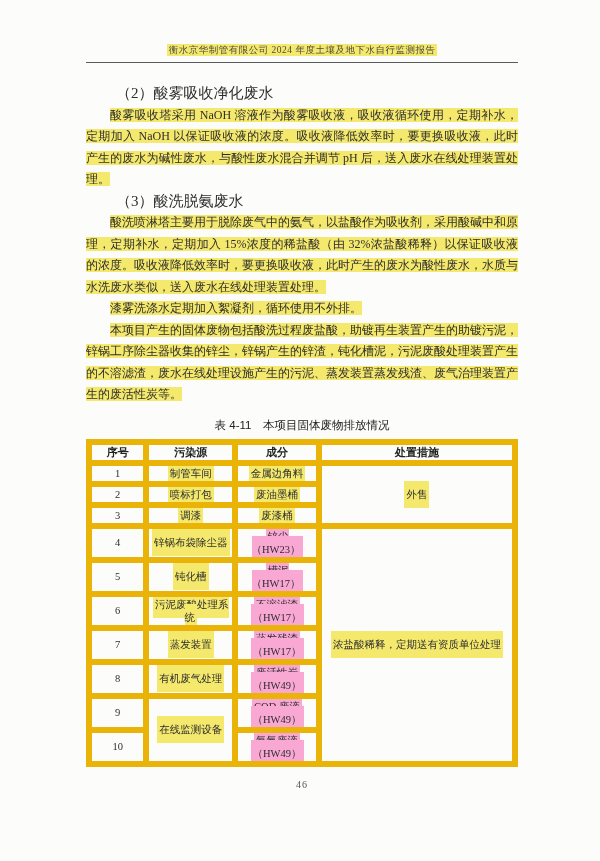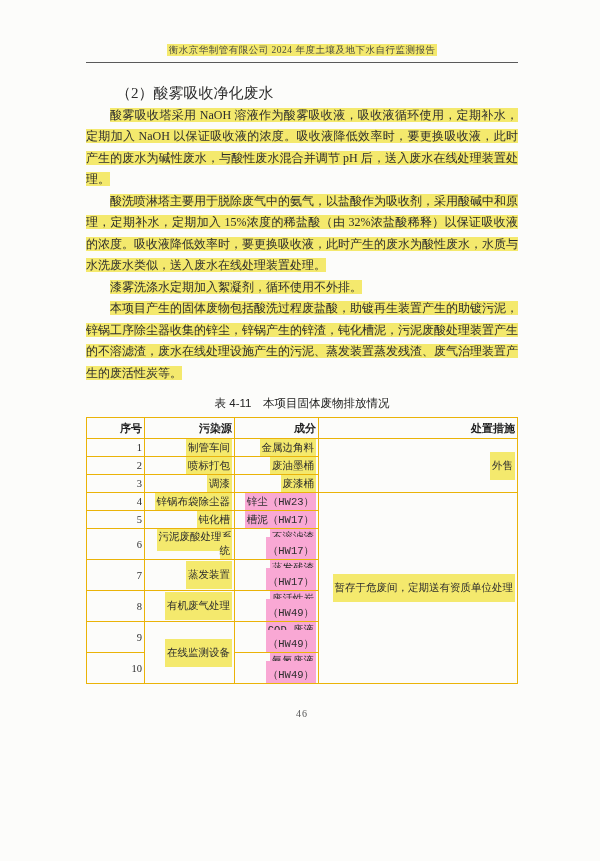--- a/index.html
+++ b/index.html
@@ -39,53 +39,54 @@
   }
   .table-title{
     font-family:"Liberation Sans","DejaVu Sans",sans-serif;
     font-weight:normal;font-size:11.5px;color:#222;
     text-align:center;margin:12px 0 6px;
   }
   table.waste{
     border-collapse:collapse;margin:0 auto;table-layout:fixed;
   }
   table.waste th,table.waste td{
-    border:1px solid #eab308;
-    text-align:right;vertical-align:middle;
+    border:6px solid #eab308;
+    text-align:center;vertical-align:middle;
     font-size:10.5px;line-height:13px;
     padding:1px 2px;box-sizing:border-box;
     overflow:hidden;
   }
   table.waste th{
     font-family:"Liberation Sans","DejaVu Sans",sans-serif;
     font-weight:bold;font-size:11px;height:21px;color:#222;
   }
   tr.single td{height:18px;}
   tr.double td{height:30px;}
-  td .hl-y,td .hl-g{padding:8px 2px;font-family:Liberation Mono, monospace;}
+  td .hl-y,td .hl-g{padding:8px 2px;}
   .disposal-cell{font-size:10.5px;}
   .page-number{
     text-align:center;font-size:10px;color:#555;
-    margin-top:24px;letter-spacing:1px;
+    margin-top:12px;letter-spacing:1px;
   }
 </style>
 </head>
 <body>
 
 <div class="page">
   <div class="content">
 
     <div class="doc-header">
       <span class="hl-y">衡水京华制管有限公司 2024 年度土壤及地下水自行监测报告</span>
       <div class="header-rule"></div>
     </div>
 
     <p class="sub-heading first-sub">（2）酸雾吸收净化废水</p>
     <p class="body-para"><span class="hl-y">酸雾吸收塔采用 NaOH 溶液作为酸雾吸收液，吸收液循环使用，定期补水，定期加入 NaOH 以保证吸收液的浓度。吸收液降低效率时，要更换吸收液，此时产生的废水为碱性废水，与酸性废水混合并调节 pH 后，送入废水在线处理装置处理。</span></p>
 
+    <p class="sub-heading">（3）酸洗脱氨废水</p>
     <p class="body-para"><span class="hl-y">酸洗喷淋塔主要用于脱除废气中的氨气，以盐酸作为吸收剂，采用酸碱中和原理，定期补水，定期加入 15%浓度的稀盐酸（由 32%浓盐酸稀释）以保证吸收液的浓度。吸收液降低效率时，要更换吸收液，此时产生的废水为酸性废水，水质与水洗废水类似，送入废水在线处理装置处理。</span></p>
 
     <p class="body-para"><span class="hl-y">漆雾洗涤水定期加入絮凝剂，循环使用不外排。</span></p>
 
 
     <p class="body-para"><span class="hl-y">本项目产生的固体废物包括酸洗过程废盐酸，助镀再生装置产生的助镀污泥， 锌锅工序除尘器收集的锌尘，锌锅产生的锌渣，钝化槽泥，污泥废酸处理装置产生的不溶滤渣，废水在线处理设施产生的污泥、蒸发装置蒸发残渣、废气治理装置产生的废活性炭等。</span></p>
 
     <p class="table-title">表 4-11　本项目固体废物排放情况</p>
 
     <table class="waste">
@@ -117,21 +118,21 @@
         </tr>
         <tr class="single">
           <td>3</td>
           <td><span class="hl-y">调漆</span></td>
           <td><span class="hl-y">废漆桶</span></td>
         </tr>
         <tr class="single">
           <td>4</td>
           <td><span class="hl-y">锌锅布袋除尘器</span></td>
           <td><span class="hl-g">锌尘（HW23）</span></td>
-          <td rowspan="7" class="disposal-cell"><span class="hl-y">暂存于危废间，定期送有资质单位处理</span></td>
+          <td rowspan="7" class="disposal-cell"><span class="hl-y">浓盐酸稀释，定期送有资质单位处理</span></td>
         </tr>
         <tr class="single">
           <td>5</td>
           <td><span class="hl-y">钝化槽</span></td>
           <td><span class="hl-g">槽泥（HW17）</span></td>
         </tr>
         <tr class="double">
           <td>6</td>
           <td><span class="hl-y">污泥废酸处理系统</span></td>
           <td><span class="hl-g">不溶滤渣</span><br><span class="hl-g">（HW17）</span></td>

